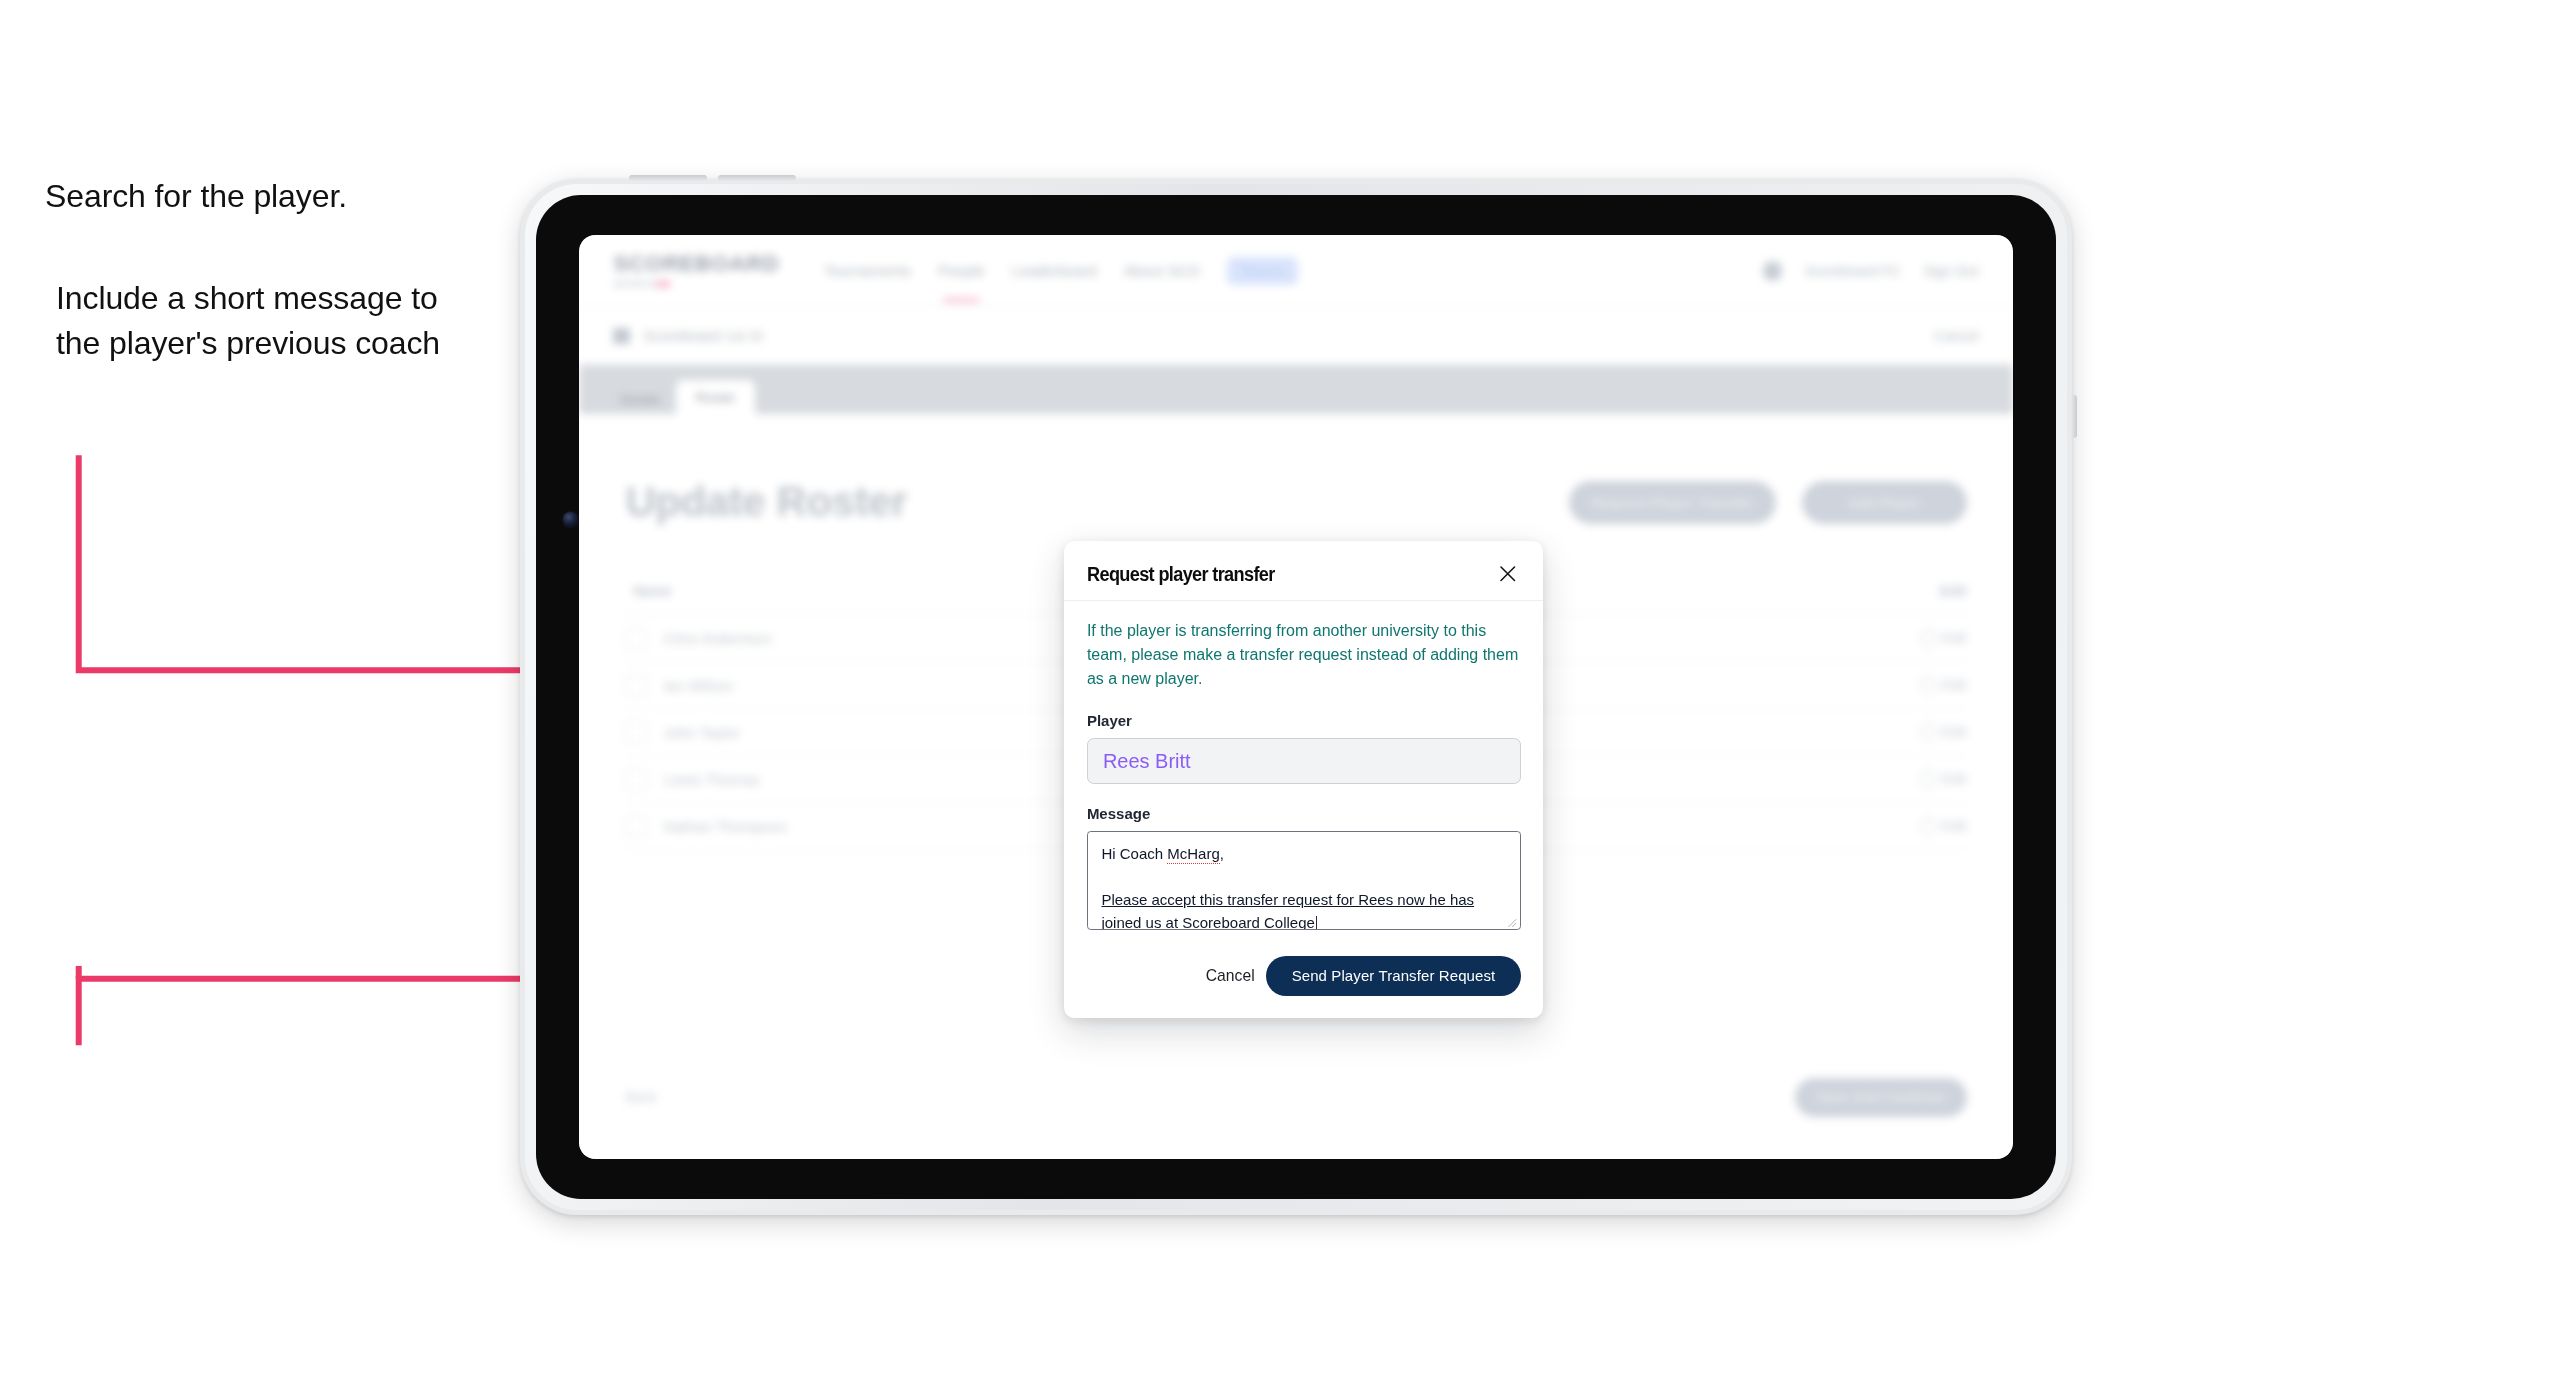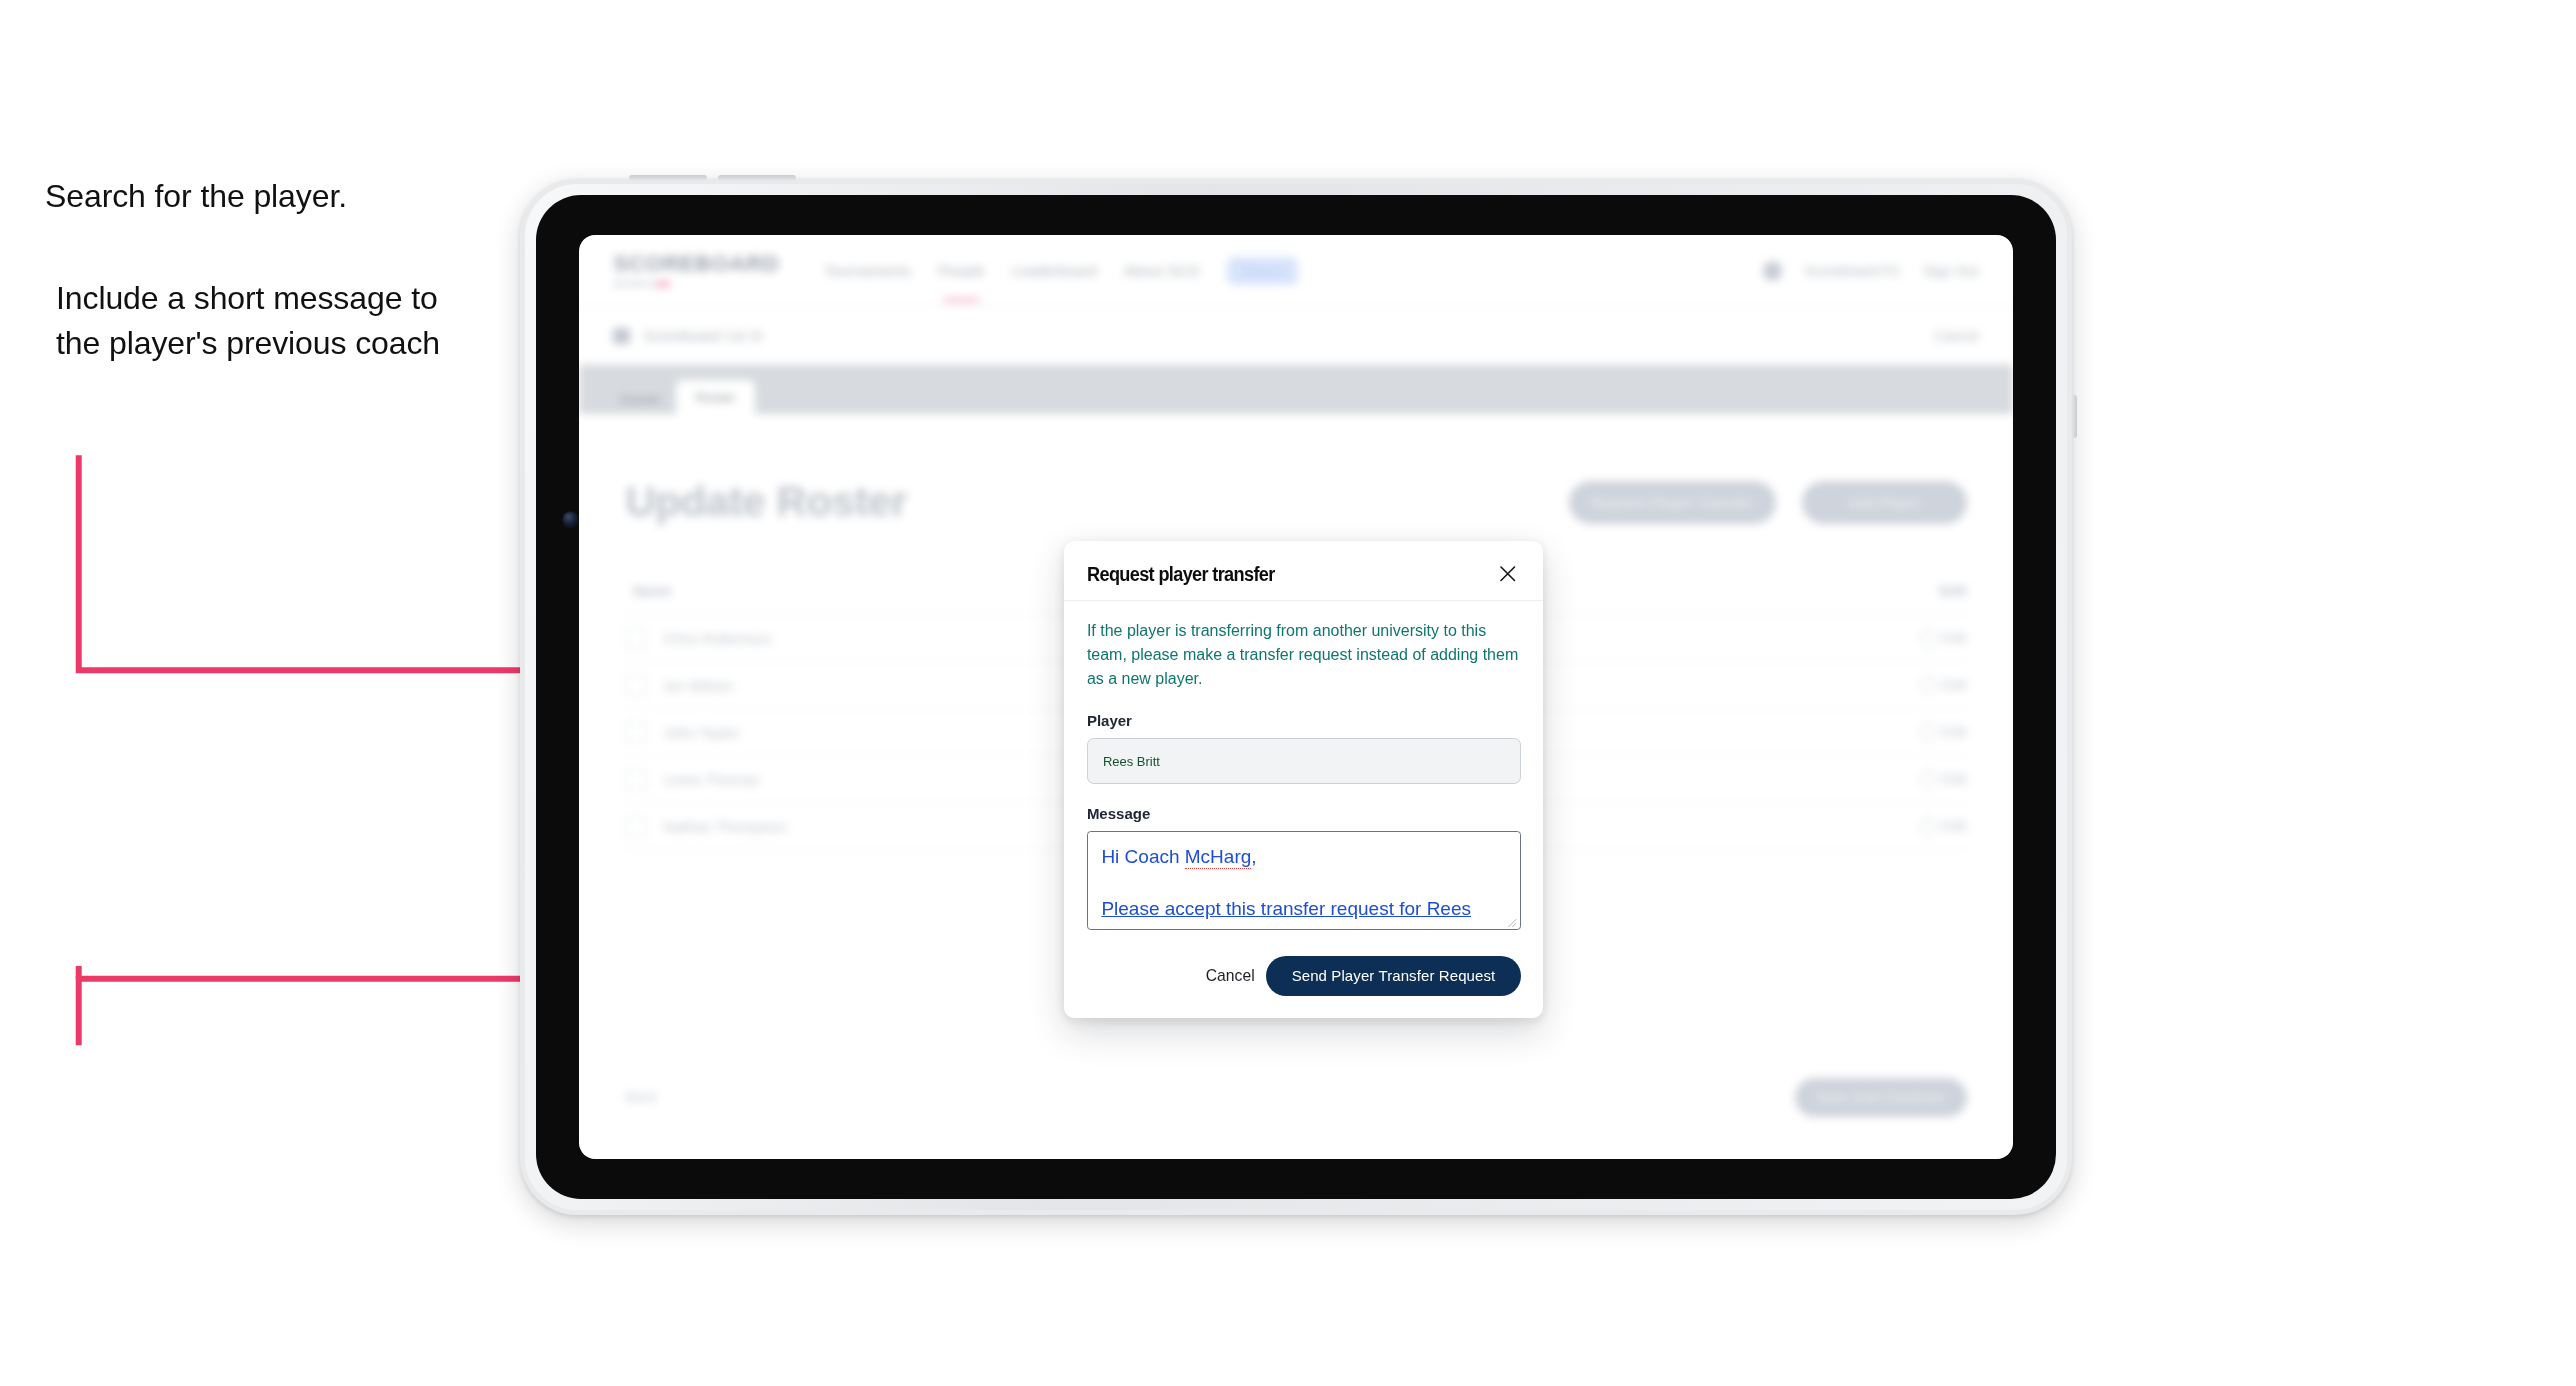--- a/index.html
+++ b/index.html
@@ -180,31 +180,31 @@
   .modal-body{padding:18px 22.5px 6px 22.5px;}
   .modal-desc{
     font-size:16px;line-height:1.5;color:#0f766e;margin:0 0 21px 0;
   }
   .field-label{
     font-size:15px;font-weight:700;color:#222833;margin-bottom:9px;display:block;
   }
   .player-input{
     width:100%;box-sizing:border-box;height:46px;
     background:#f1f3f5;border:0.7px solid #ccd1d9;border-radius:6.7px;
-    padding:0 15px;font-size:13px;color:#14532d;
+    padding:0 15px;font-size:20px;color:#8b5cf6;
     font-family:"Liberation Sans", sans-serif;
     display:flex;align-items:center;
   }
   .field-gap{height:21px;}
   .msg-box{
     width:100%;box-sizing:border-box;
     border:0.7px solid #6d737d;border-radius:3.7px;
     background:#ffffff;
     padding:9.7px 13.5px 7.5px 13.5px;
-    font-size:19px;line-height:1.55;color:#1d4ed8;
+    font-size:15px;line-height:1.55;color:#0f172a;
     position:relative;
     height:99px;
     overflow:hidden;
   }
   .msg-line2{margin-top:22.5px;text-decoration:underline;}
   .squiggle{
     border-bottom:1.9px dotted #e53935;
     padding-bottom:0.7px;
   }
   .caret{

